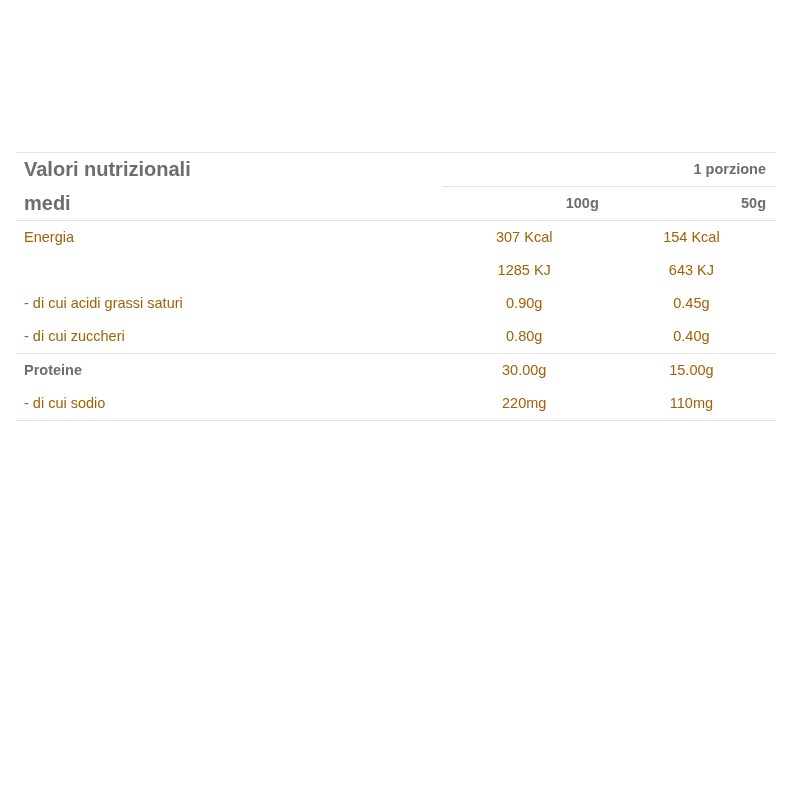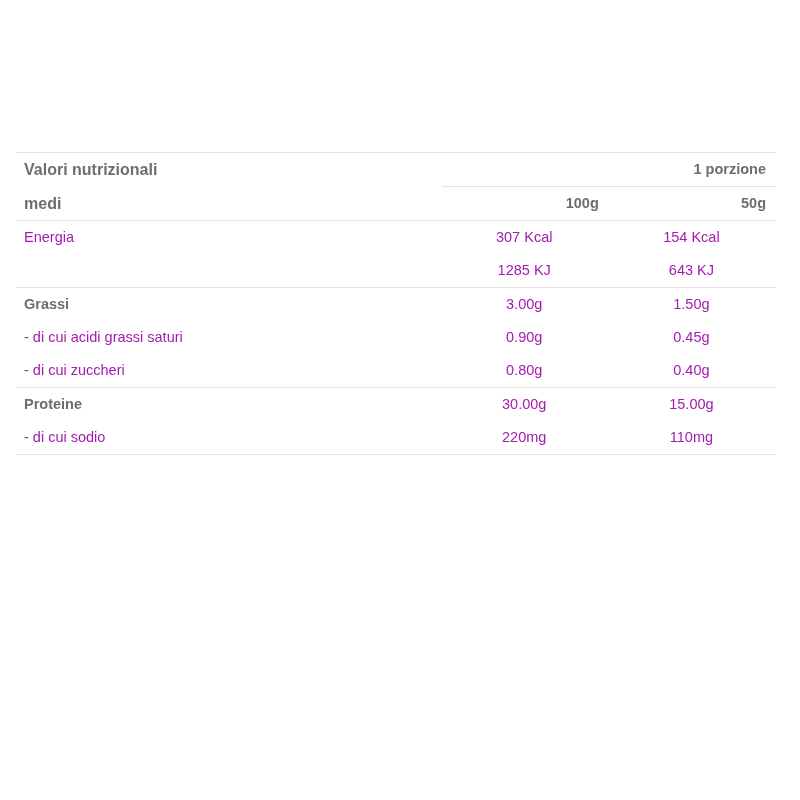--- a/index.html
+++ b/index.html
@@ -35,36 +35,36 @@
     vertical-align: middle;
   }
   .col-label { width: 56%; }
   .col-v1 { width: 22%; }
   .col-v2 { width: 22%; }
 
   .cell {
     padding: 8px 6px 8px 8px;
     font-size: 14.5px;
     line-height: 17px;
-    color: #a21caf;
+    color: #a16207;
     font-weight: 400;
     white-space: nowrap;
   }
   .cell.val {
     text-align: center;
     padding-right: 10px;
   }
   .cell.bold {
     color: #6d6d6d;
     font-weight: 700;
   }
   .cell.head {
     color: #6d6d6d;
     font-weight: 700;
-    font-size: 16px;
+    font-size: 20px;
   }
   .cell.head-val {
     color: #6d6d6d;
     font-weight: 700;
     text-align: right;
     padding-right: 10px;
   }
 
   
   tr.sep-full > td {
@@ -146,31 +146,20 @@
               <div class="cell"></div>
             </td>
           <td class="col-v1">
               <div class="cell val">1285 KJ</div>
             </td>
           <td class="col-v2">
               <div class="cell val">643 KJ</div>
             </td>
         </tr>
 
-        <tr class="sep-full">
-          <td class="col-label">
-              <div class="cell bold">Grassi</div>
-            </td>
-          <td class="col-v1">
-              <div class="cell val">3.00g</div>
-            </td>
-          <td class="col-v2">
-              <div class="cell val">1.50g</div>
-            </td>
-        </tr>
         <tr class="no-sep">
           <td class="col-label">
               <div class="cell">- di cui acidi grassi saturi</div>
             </td>
           <td class="col-v1">
               <div class="cell val">0.90g</div>
             </td>
           <td class="col-v2">
               <div class="cell val">0.45g</div>
             </td>

